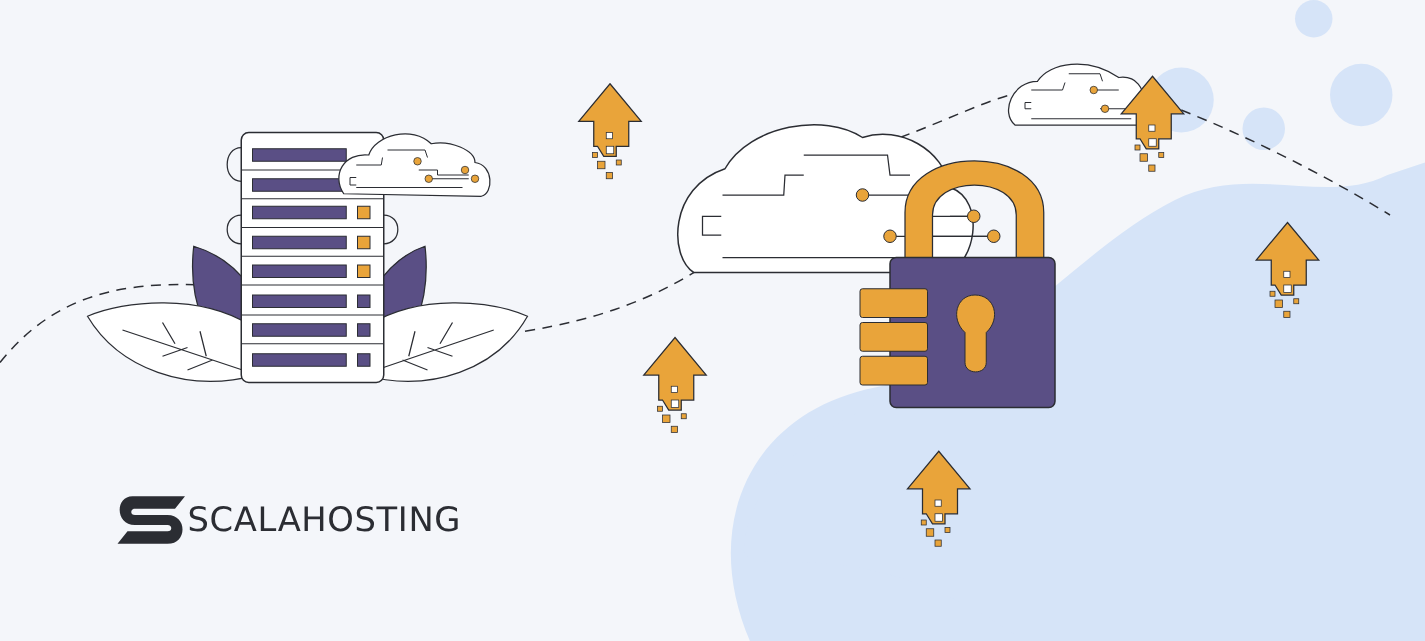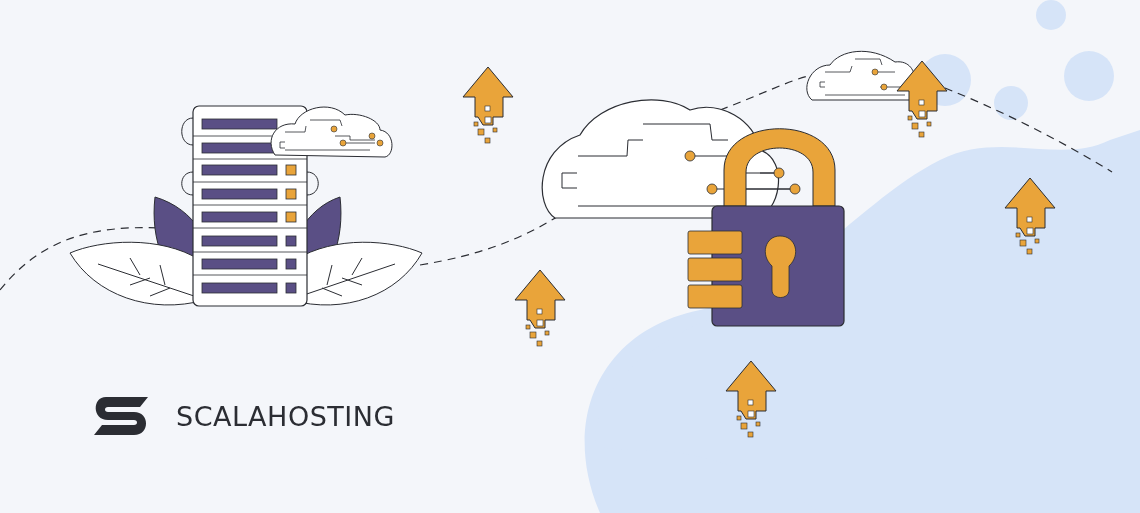--- a/index.html
+++ b/index.html
@@ -1,19 +1,19 @@
 <!DOCTYPE html>
 <html><head>
 <meta charset="utf-8">
 <style>
   html, body { margin: 0; padding: 0; }
   body { width: 1140px; height: 513px; overflow: hidden; background: #f4f6fa; font-family: "DejaVu Sans", sans-serif; }
   .canvas { position: relative; width: 1140px; height: 513px; background: #f4f6fa; }
   .canvas svg.scene { position: absolute; left: 0; top: 0; }
-  .logo { position: absolute; left: 92px; top: 395px; display: flex; align-items: center; gap: 26px; }
+  .logo { position: absolute; left: 92px; top: 395px; display: flex; align-items: center; gap: 0; }
   .logo-mark { width: 58px; height: 42px; }
   .logo-text { font-family: "DejaVu Sans", sans-serif; font-size: 27px; letter-spacing: 0.5px; color: #2b2d33; font-weight: normal; }
 </style>
 </head>
 <body>
 
 <div class="canvas">
   <svg class="scene" width="1140" height="513" viewBox="0 0 1140 513" xmlns="http://www.w3.org/2000/svg">
 
     <path d="M600 513 C 560 420, 600 330, 700 310 C 800 290, 860 200, 940 160 C 1000 130, 1060 165, 1110 140 L 1140 130 L 1140 513 Z" fill="#d6e4f8"></path>

